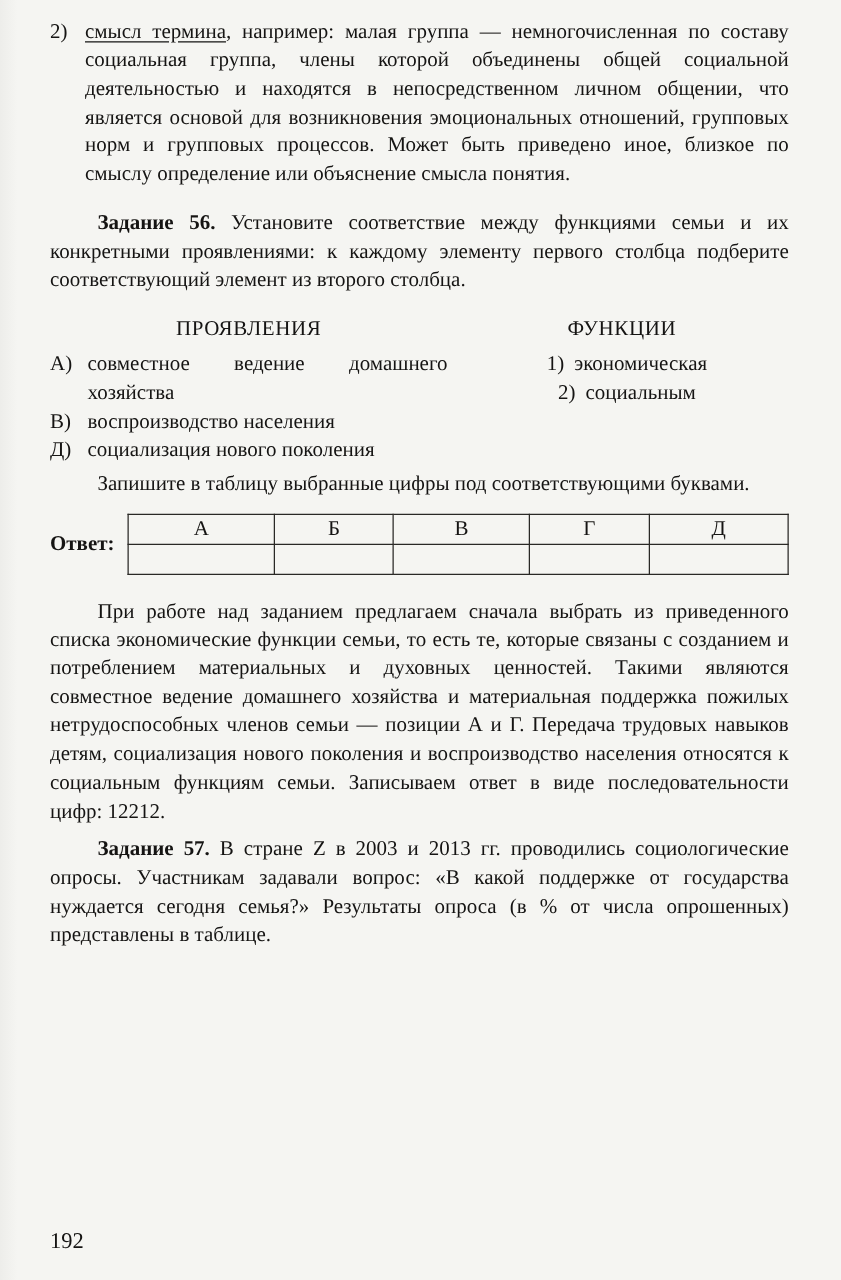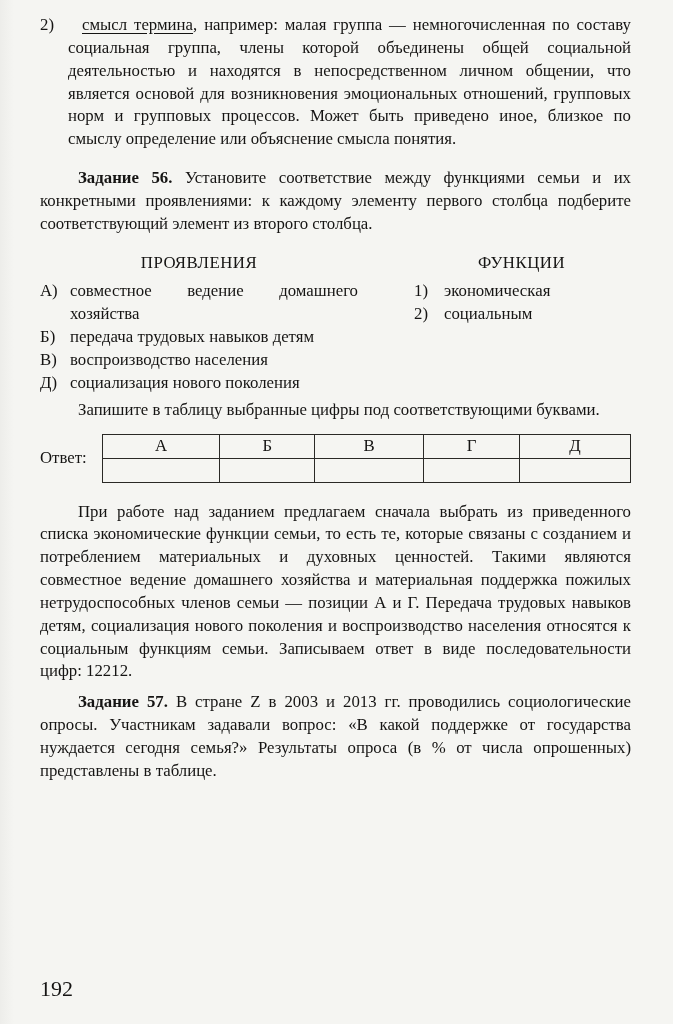--- a/index.html
+++ b/index.html
@@ -34,89 +34,88 @@
     display: inline-block;
     width: 28px;
     text-indent: 0;
   }
   .para {
     text-indent: 38px;
     text-align: justify;
     margin-top: 16px;
   }
   .b { font-weight: bold; }
-  .u { text-decoration: underline; text-underline-offset: 3px; margin-left: 14px; }
+  .u { text-decoration: underline; text-underline-offset: 3px; }
 
   .match {
     display: flex;
     margin-top: 6px;
-    gap: 24px;
   }
   .match-left { width: 318px; }
   .match-right { width: 215px; margin-left: 32px; }
   .match-head {
     text-align: center;
     letter-spacing: 0.5px;
     margin: 10px 0 6px 0;
   }
   .mitem {
     padding-left: 30px;
     text-indent: -30px;
     text-align: justify;
   }
   .mitem .mmark {
     display: inline-block;
     width: 30px;
     text-indent: 0;
   }
-  .match-right .mitem { text-align: left; }
+  .match-right .mitem { text-align: center; }
 
   .answer-row {
     display: flex;
     align-items: center;
     margin-top: 12px;
   }
   .answer-label {
     width: 62px;
     flex: none;
+    font-weight: bold;
   }
   table.answer {
     border-collapse: collapse;
     flex: 1;
     table-layout: fixed;
   }
   table.answer td {
     border: 1.4px solid #2a2926;
     height: 23px;
     text-align: center;
     vertical-align: middle;
     font-size: 16.8px;
     padding: 0;
   }
   .page-number {
     position: absolute;
     left: 40px;
     bottom: 20px;
-    font-size: 22px;
+    font-size: 18px;
   }
 </style>
 </head>
 <body>
 
 <div class="page">
 
   <p class="hang"><span class="marker">2)</span><span class="u">смысл термина</span><span>, например: малая группа — немногочисленная по составу социальная группа, члены которой объединены общей социальной деятельностью и находятся в непосредственном личном общении, что является основой для возникновения эмоциональных отношений, групповых норм и групповых процессов. Может быть приведено иное, близкое по смыслу определение или объяснение смысла понятия.</span></p>
 
   <p class="para"><span class="b">Задание 56.</span><span> Установите соответствие между функциями семьи и их конкретными проявлениями: к каждому элементу первого столбца подберите соответствующий элемент из второго столбца.</span></p>
 
   <div class="match">
     <div class="match-left">
       <div class="match-head">ПРОЯВЛЕНИЯ</div>
       <div class="mitem"><span class="mmark">А)</span><span>совместное ведение домашнего хозяйства</span></div>
-      <div class="mitem"><span class="mmark">Б)</span><span>передача трудовых навыков детям</span></div>
       <div class="mitem"><span class="mmark">В)</span><span>воспроизводство населения</span></div>
       <div class="mitem"><span class="mmark">Д)</span><span>социализация нового поколения</span></div>
     </div>
     <div class="match-right">
       <div class="match-head">ФУНКЦИИ</div>
       <div class="mitem"><span class="mmark">1)</span><span>экономическая</span></div>
       <div class="mitem"><span class="mmark">2)</span><span>социальным</span></div>
     </div>
   </div>
 

